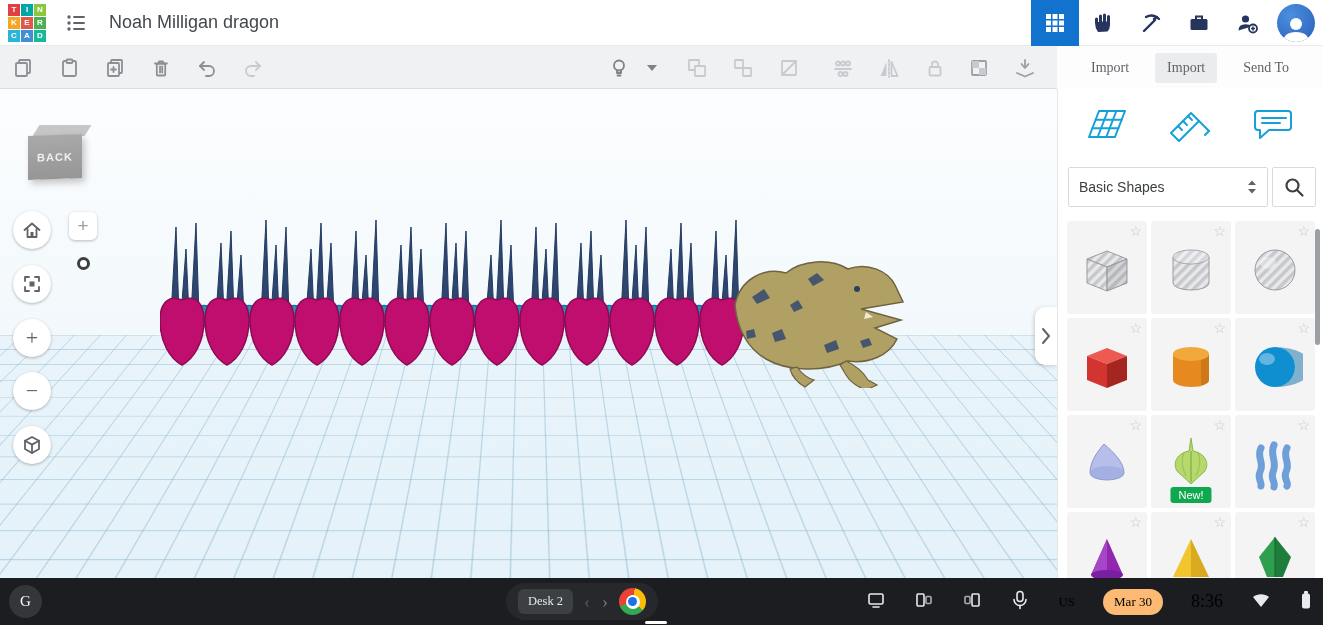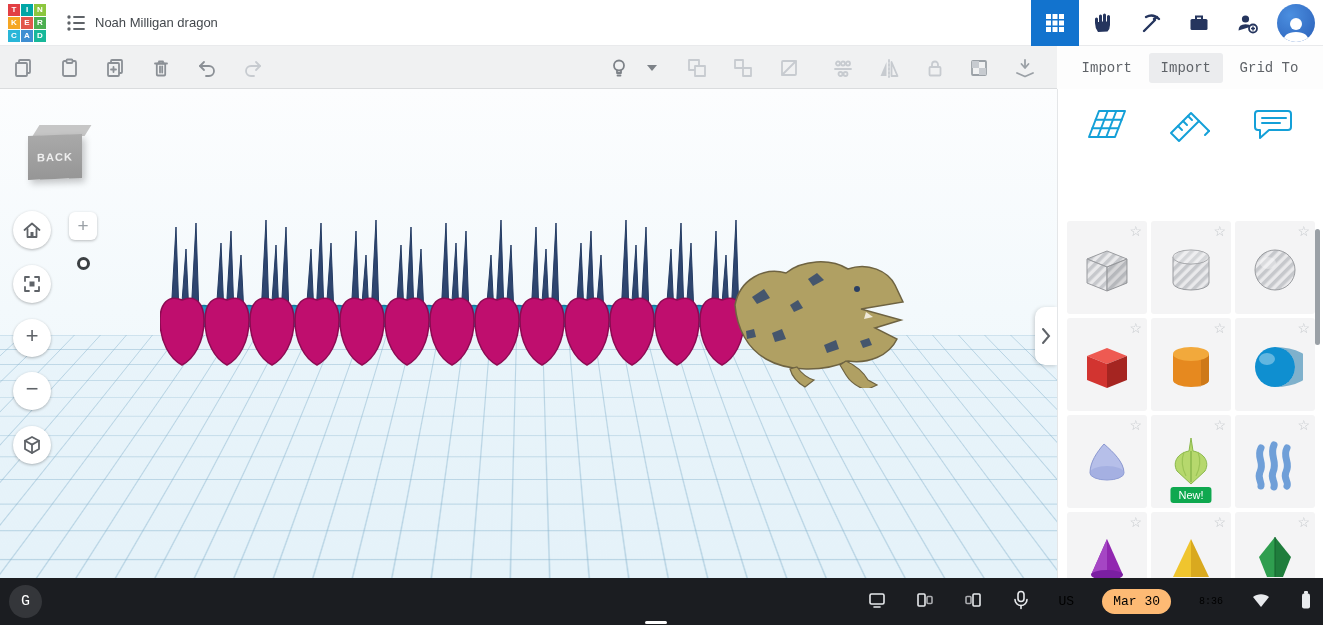--- a/index.html
+++ b/index.html
@@ -6,32 +6,32 @@
     --accent_blue:#1273ce; --panel_icon_blue:#14a0d8;
     --spike_navy:#2e456f; --body_magenta:#bf0e6e; --joint_teal:#1f96c0; --head_tan:#b0a063;
     --shape_red:#d23430; --shape_orange:#e6891f; --shape_blue:#0f8fd0;
     --shape_green_top:#b6d86d; --shape_periwinkle:#b6bfe9; --shape_scribble_blue:#6f9fd8;
     --shape_purple:#9127b0; --shape_yellow:#f0c52e; --shape_emerald:#2f9e4f;
     --new_badge_green:#0fa84f;
   }
   *{box-sizing:border-box}
   html,body{margin:0;padding:0;background:#fff}
   body{font-family:"Liberation Sans",sans-serif;-webkit-font-smoothing:antialiased}
-  button{border:0;background:transparent;padding:0;font-family:Liberation Mono, monospace;cursor:pointer}
+  button{border:0;background:transparent;padding:0;font-family:Liberation Serif, serif;cursor:pointer}
   .app{position:relative;width:1323px;height:625px;overflow:hidden;background:#fff}
 
   
   .topbar{position:absolute;top:0;left:0;right:0;height:46px;background:#fff;border-bottom:1px solid #e9eaec;display:flex;align-items:center;z-index:20}
   .logo{width:38px;height:38px;margin-left:8px;display:grid;grid-template-columns:repeat(3,1fr);grid-template-rows:repeat(3,1fr);gap:1px;cursor:pointer}
   .logo span{display:flex;align-items:center;justify-content:center;color:#fff;font-size:8px;font-weight:bold}
   .logo span:nth-child(1){background:#e23f44}.logo span:nth-child(2){background:#00a6a6}.logo span:nth-child(3){background:#8cc63e}
   .logo span:nth-child(4){background:#f5a623}.logo span:nth-child(5){background:#e2574c}.logo span:nth-child(6){background:#4caf50}
   .logo span:nth-child(7){background:#29b6d8}.logo span:nth-child(8){background:#3f8fd2}.logo span:nth-child(9){background:#18b89a}
   .menu-btn{margin-left:16px;width:28px;height:28px;display:flex;align-items:center;justify-content:center}
-  .doc-title{margin-left:5px;font-size:13px;color:#43484d;cursor:text}
+  .doc-title{margin-left:19px;font-size:18px;color:#43484d;cursor:text}
   .top-right{margin-left:auto;display:flex;align-items:center;height:100%}
   .topic{width:48px;height:46px;display:flex;align-items:center;justify-content:center}
   .topic.active{background:var(--accent_blue)}
   .avatar{width:38px;height:38px;border-radius:50%;background:radial-gradient(circle at 35% 30%,#4b8fe0,#2a5fb8);margin:0 8px 0 6px;display:flex;align-items:flex-end;justify-content:center;overflow:hidden}
 
   
   .toolbar{position:absolute;top:46px;left:0;right:0;height:43px;z-index:19}
   .tb-gray{position:absolute;left:0;top:0;width:1057px;height:43px;background:#f0f1f2;border-bottom:1px solid #dadcde}
   .tb-white{position:absolute;left:1057px;right:0;top:0;height:43px;background:#fdfdfd;display:flex;align-items:center;justify-content:space-evenly;padding:0 8px}
   .tb-btn{font-size:14px;color:#5f6368;padding:7px 12px;border-radius:3px}
@@ -353,21 +353,21 @@
               <path d="M7.5,7 L11,11 L14.5,7"></path>
               <path d="M3,16 L11,19.5 L19,16"></path>
             </g>
           </svg>
       </button>
     </div>
 
     <div class="tb-white">
       <button class="tb-btn">Import</button>
       <button class="tb-btn pill">Import</button>
-      <button class="tb-btn">Grid To</button>
+      <button class="tb-btn">Send To</button>
     </div>
   </div>
 
   <div class="viewport">
     <div class="grid-plane"></div>
 
     <div class="view-cube">
       <div class="vc-top"></div>
       <div class="vc-front">BACK</div>
     </div>
@@ -546,20 +546,36 @@
         <svg width="52" height="42" viewBox="0 0 52 42">
             <g class="bic">
           <path d="M10,8 h30 a3,3 0 0 1 3,3 v13 a3,3 0 0 1 -3,3 h-19 l-9,8 v-8 h-2 a3,3 0 0 1 -3,-3 v-13 a3,3 0 0 1 3,-3 z"></path>
           <line x1="14" y1="15" x2="38" y2="15"></line>
               <line x1="14" y1="20" x2="32" y2="20"></line>
         </g>
           </svg>
       </button>
     </div>
 
+    <div class="shape-row">
+      <div class="shape-dd">
+        <span class="lbl">Basic Shapes</span>
+        <svg width="14" height="16" viewBox="0 0 14 16">
+            <path d="M3,6 L7,1.5 L11,6 Z M3,10 L7,14.5 L11,10 Z" fill="#5f6368"></path>
+          </svg>
+      </div>
+      <button class="search-box">
+        <svg width="22" height="22" viewBox="0 0 22 22">
+            <g stroke="#3c4043" stroke-width="2.2" fill="none" stroke-linecap="round">
+              <circle cx="9.5" cy="9.5" r="6"></circle>
+              <line x1="14" y1="14" x2="19.5" y2="19.5"></line>
+            </g>
+          </svg>
+      </button>
+    </div>
 
     <div class="shape-grid">
 
       <div class="tile">
         <span class="star">☆</span>
         <svg width="56" height="60" viewBox="0 0 56 60">
           <polygon points="8,21 28,13 48,21 28,29" fill="url(#holePat)" stroke="#9a9ca0"></polygon>
           <polygon points="8,21 28,29 28,53 8,45" fill="url(#holePat)" stroke="#9a9ca0"></polygon>
           <polygon points="28,29 48,21 48,45 28,53" fill="url(#holePat)" stroke="#9a9ca0"></polygon>
           <polygon points="28,29 48,21 48,45 28,53" fill="#000" opacity="0.08"></polygon>
@@ -657,20 +673,26 @@
         </svg>
       </div>
     </div>
 
     <div class="scrollbar"></div>
   </aside>
 
   <footer class="taskbar">
     <button class="launcher">G</button>
 
+    <div class="center-group">
+      <button class="desk-pill">Desk 2</button>
+      <button class="nav-ch" style="color:#55595e">‹</button>
+      <button class="nav-ch">›</button>
+      <button class="chrome"></button>
+    </div>
     <div class="active-line"></div>
 
     <div class="tray">
       <button>
         <svg width="20" height="20" viewBox="0 0 20 20">
             <g class="wic">
               <rect x="3" y="4" width="14" height="10" rx="1.5"></rect>
               <line x1="7" y1="17" x2="13" y2="17"></line>
             </g>
           </svg>
@@ -695,21 +717,21 @@
         <svg width="20" height="22" viewBox="0 0 20 22">
             <g class="wic">
               <rect x="7" y="2.5" width="6" height="10" rx="3" class="fillw"></rect>
               <path d="M4,10.5 a6,6 0 0 0 12,0"></path>
               <line x1="10" y1="16.5" x2="10" y2="19.5"></line>
             </g>
           </svg>
       </button>
       <button class="txt">US</button>
       <button class="date-pill">Mar 30</button>
-      <button class="time txt" style="font-size:10px">8:36</button>
+      <button class="time txt" style="font-size:18px">8:36</button>
       <button>
         <svg width="20" height="18" viewBox="0 0 20 18">
             <path d="M10,16 L2,6 C6.5,2.2 13.5,2.2 18,6 Z" class="wic fillw"></path>
           </svg>
       </button>
       <button>
         <svg width="14" height="22" viewBox="0 0 14 22">
             <rect x="5" y="2" width="4" height="3" rx="1" class="wic fillw"></rect>
             <rect x="3" y="4.5" width="8" height="15" rx="2" class="wic fillw"></rect>
           </svg>

